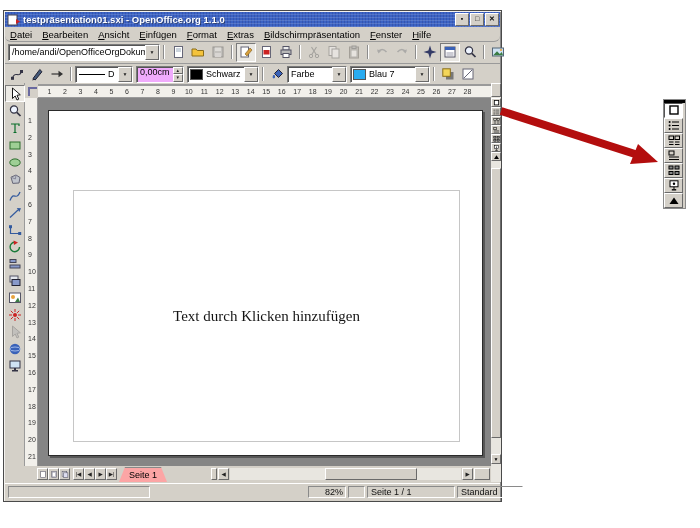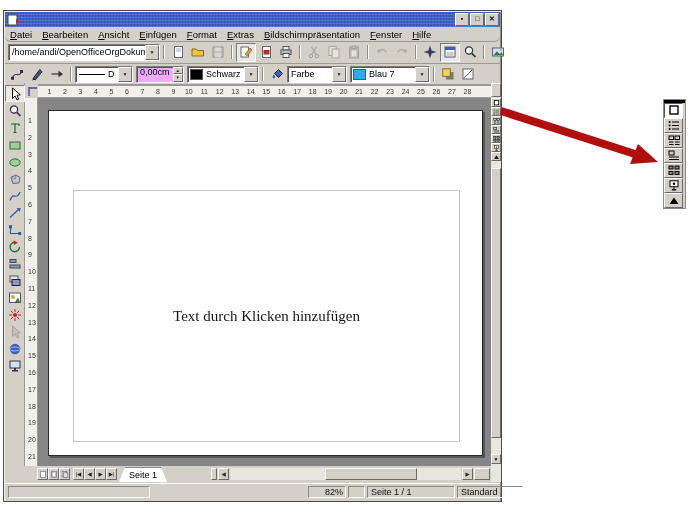--- a/index.html
+++ b/index.html
@@ -72,21 +72,21 @@
         font-family:"Liberation Serif",serif;font-size:15px;color:#141414;white-space:nowrap;text-align:right;}
   
   .vscroll{position:absolute;left:487px;top:72px;width:10px;height:399px;background:#e8e6e0;}
   .sqbtn{width:10px;box-sizing:border-box;background:#d4d0c8;border:1px solid;border-color:#fff #6a6a6a #6a6a6a #fff;
          display:flex;align-items:center;justify-content:center;overflow:hidden;}
   .vthumb{position:absolute;left:0;width:10px;background:#d4d0c8;border:1px solid;border-color:#fff #6a6a6a #6a6a6a #fff;box-sizing:border-box;}
   .tabrow{position:absolute;left:1px;top:455px;width:486px;height:16px;background:#d4d0c8;font-size:8px;}
   .tnybtn{position:absolute;top:2px;width:11px;height:12px;background:#d4d0c8;border:1px solid;
           border-color:#fff #6a6a6a #6a6a6a #fff;box-sizing:border-box;display:flex;align-items:center;justify-content:center;
           font-size:5.5px;color:#222;overflow:hidden;}
-  .ptab{position:absolute;left:114px;top:1px;height:14px;padding:0 10px;background:#ffffff;color:#000;
+  .ptab{position:absolute;left:114px;top:1px;height:14px;padding:0 10px;background:#fca5a5;color:#000;
         font-size:9px;line-height:14px;clip-path:polygon(6px 0,calc(100% - 6px) 0,100% 100%,0 100%);
         border-top:1px solid #888;}
   .htrack{position:absolute;left:225px;top:2px;width:231px;height:12px;background:#e8e6e0;}
   .hthumb{position:absolute;left:95px;top:0;width:92px;height:12px;background:#d4d0c8;border:1px solid;
           border-color:#fff #6a6a6a #6a6a6a #fff;box-sizing:border-box;}
   
   .statusbar{position:absolute;left:1px;top:472px;width:495px;height:17px;background:#d4d0c8;border-top:1px solid #fff;}
   .sfield{position:absolute;top:2px;height:12px;border:1px solid;border-color:#8a8a8a #fff #fff #8a8a8a;
           font-size:9px;color:#111;padding:0 3px;line-height:12px;white-space:nowrap;overflow:hidden;
           display:flex;align-items:center;gap:2px;box-sizing:border-box;}
@@ -105,20 +105,21 @@
 <div class="screen">
   <div class="win">
 
     <div class="titlebar">
       <span class="appicon">
           <svg width="14" height="14" viewBox="0 0 14 14">
             <rect x="1" y="2" width="9" height="10" fill="#fff" stroke="#445"></rect>
             <path d="M9 6 L13 8.5 L9 11 Z" fill="#c22"></path>
           </svg>
         </span>
+      <span class="ttl">testpräsentation01.sxi - OpenOffice.org 1.1.0</span>
       <span class="wbtns" id="wbtns">
           <span class="wbtn">▪</span>
           <span class="wbtn">□</span>
           <span class="wbtn">✕</span>
         </span>
     </div>
 
     <div class="menubar" id="menubar">
         <span class="mi"><u>D</u>atei</span>
         <span class="mi"><u>B</u>earbeiten</span>

